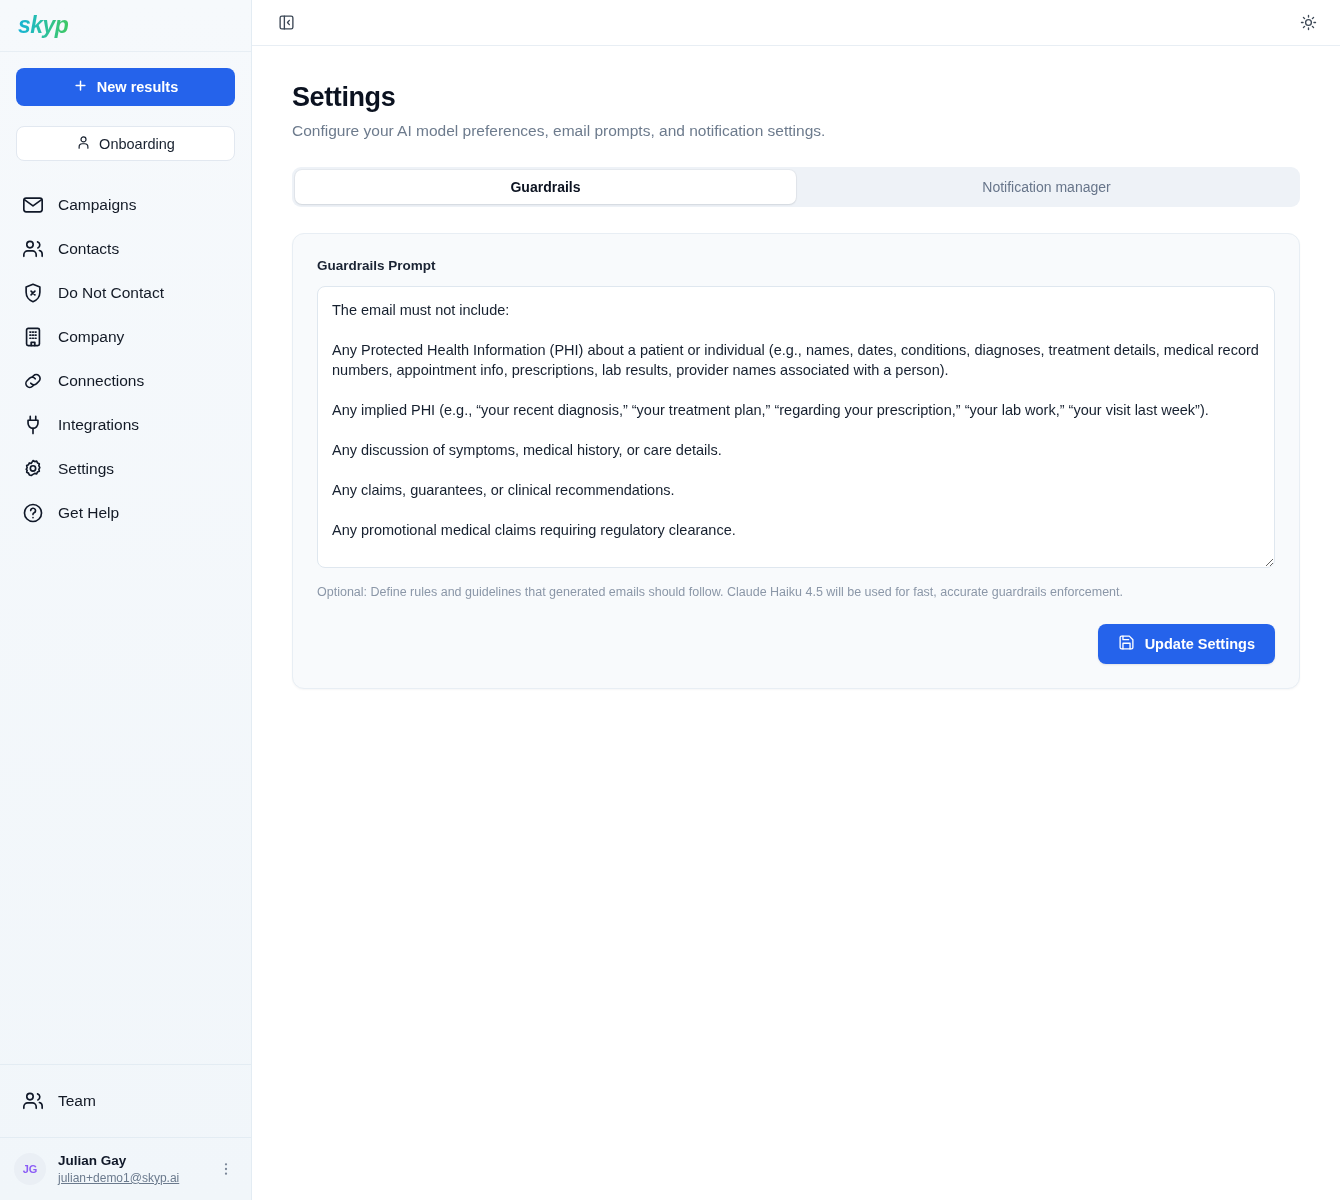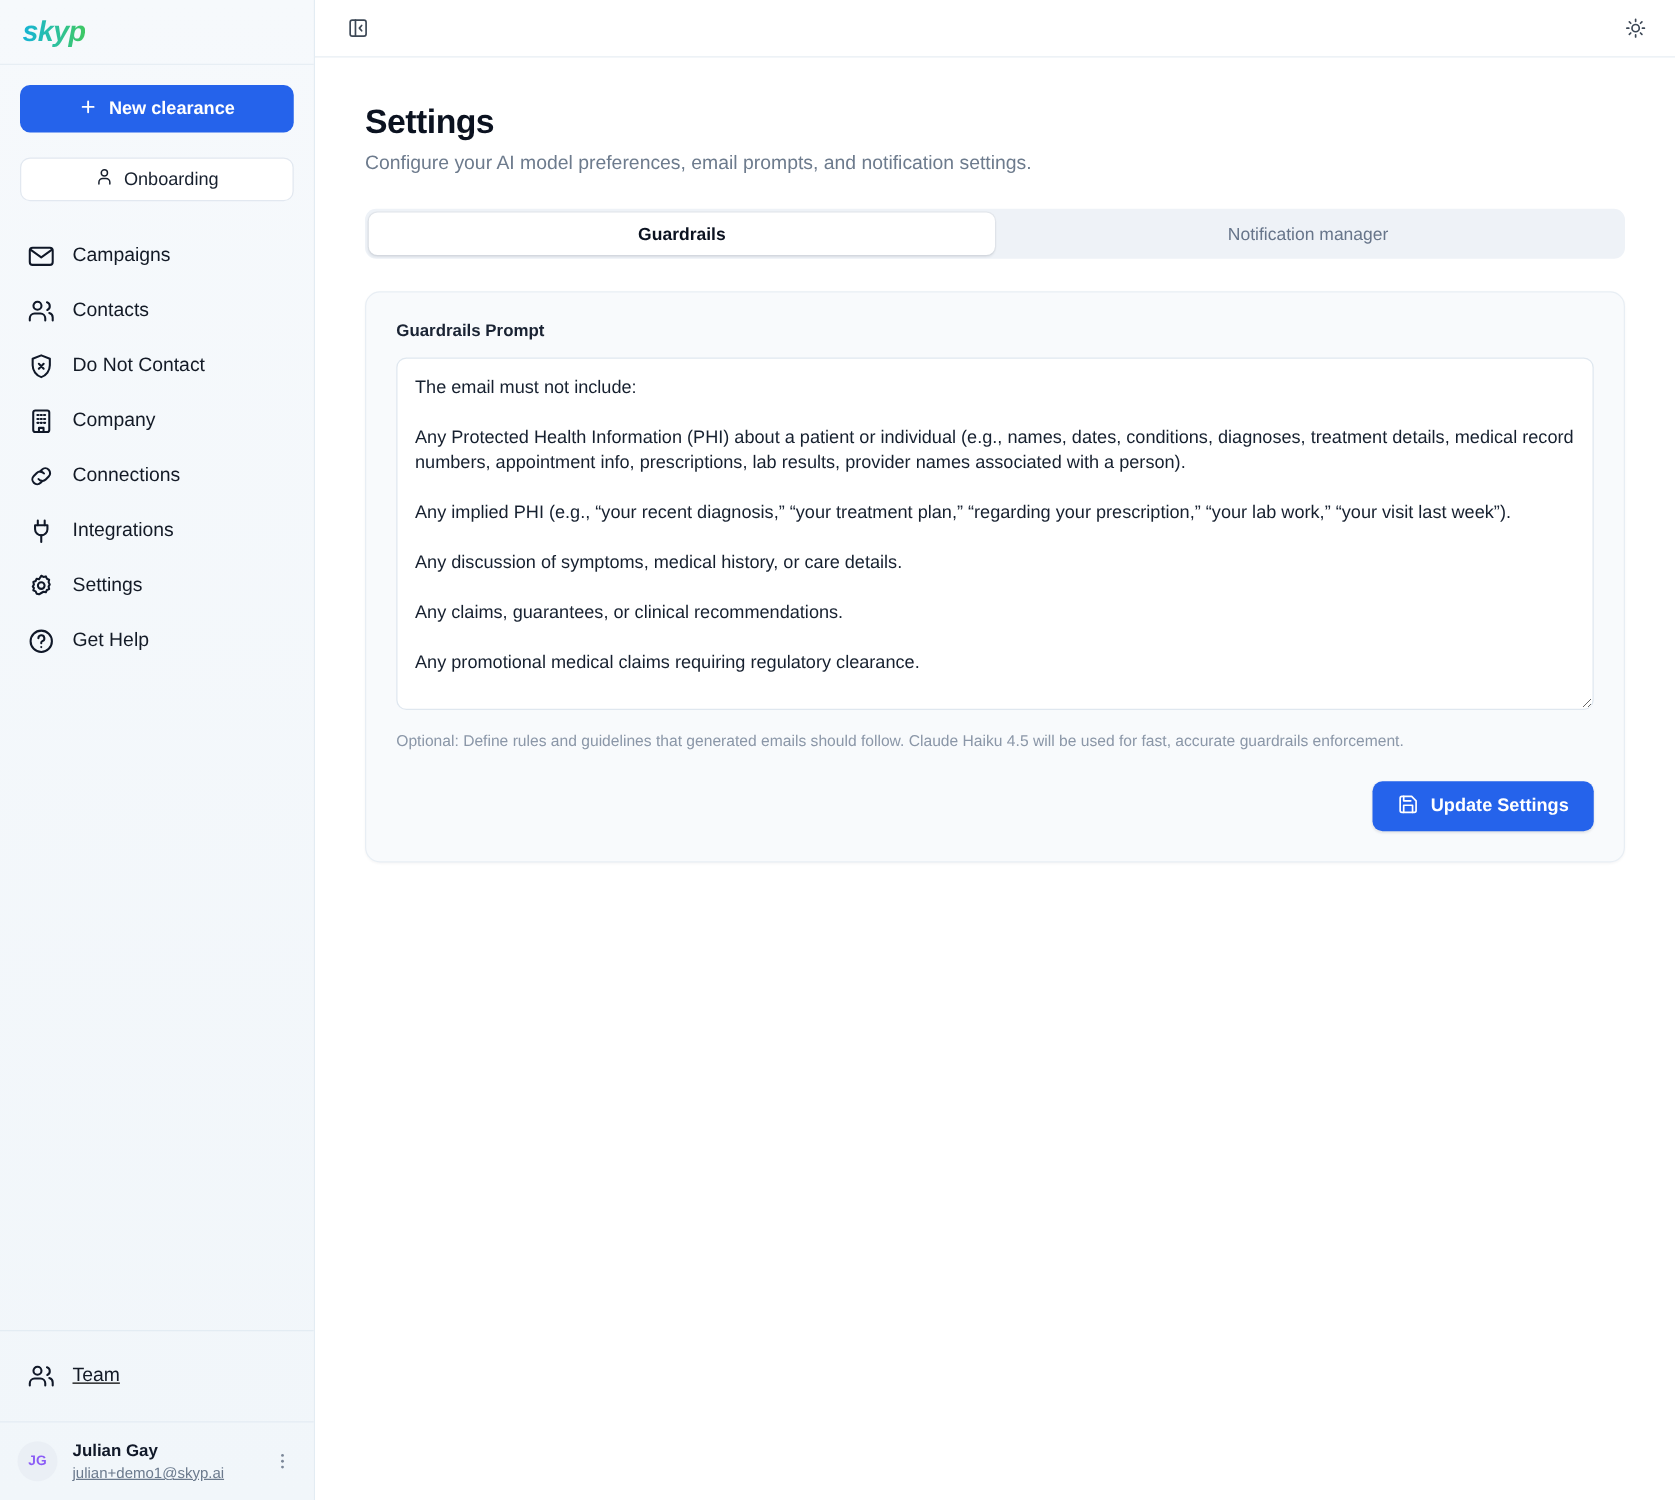--- a/index.html
+++ b/index.html
@@ -51,21 +51,20 @@
     display: flex; align-items: center; gap: 14px;
     height: 44px; padding: 0 8px; border-radius: 8px;
     color: #131a26; font-size: 15.5px; cursor: pointer;
   }
   .nav-item .ico { width: 22px; height: 22px; flex: 0 0 22px; display: block; }
   .nav-item .ico svg { width: 22px; height: 22px; display: block; }
 
   .team-sect {
     border-top: 1px solid #e3ecf3; border-bottom: 1px solid #e3ecf3;
     padding: 14px 14px; 
-    text-decoration: underline;
   }
   .profile {
     display: flex; align-items: center; gap: 12px;
     padding: 14px 16px 14px 14px; cursor: pointer;
   }
   .avatar {
     width: 32px; height: 32px; flex: 0 0 32px; border-radius: 50%;
     background: #eaeff5; color: #8b5cf6;
     display: flex; align-items: center; justify-content: center;
     font-size: 11px; font-weight: 700;
@@ -144,21 +143,21 @@
       <div class="logo">skyp</div>
     </div>
 
     <div class="side-actions">
       <button class="btn-primary-full">
         <span>
           <svg viewBox="0 0 24 24" width="15" height="15" fill="none" stroke="currentColor" stroke-width="2.4" stroke-linecap="round">
               <path d="M12 5v14M5 12h14"></path>
             </svg>
         </span>
-        <span>New clearance</span>
+        <span>New results</span>
       </button>
       <button class="btn-outline-full">
         <span>
           <svg viewBox="0 0 24 24" width="15" height="15" fill="none" stroke="currentColor" stroke-width="1.9" stroke-linecap="round" stroke-linejoin="round">
               <path d="M19 21v-2a5 5 0 0 0-5-5h-4a5 5 0 0 0-5 5v2"></path>
               <circle cx="12" cy="7" r="4"></circle>
             </svg>
         </span>
         <span>Onboarding</span>
       </button>

